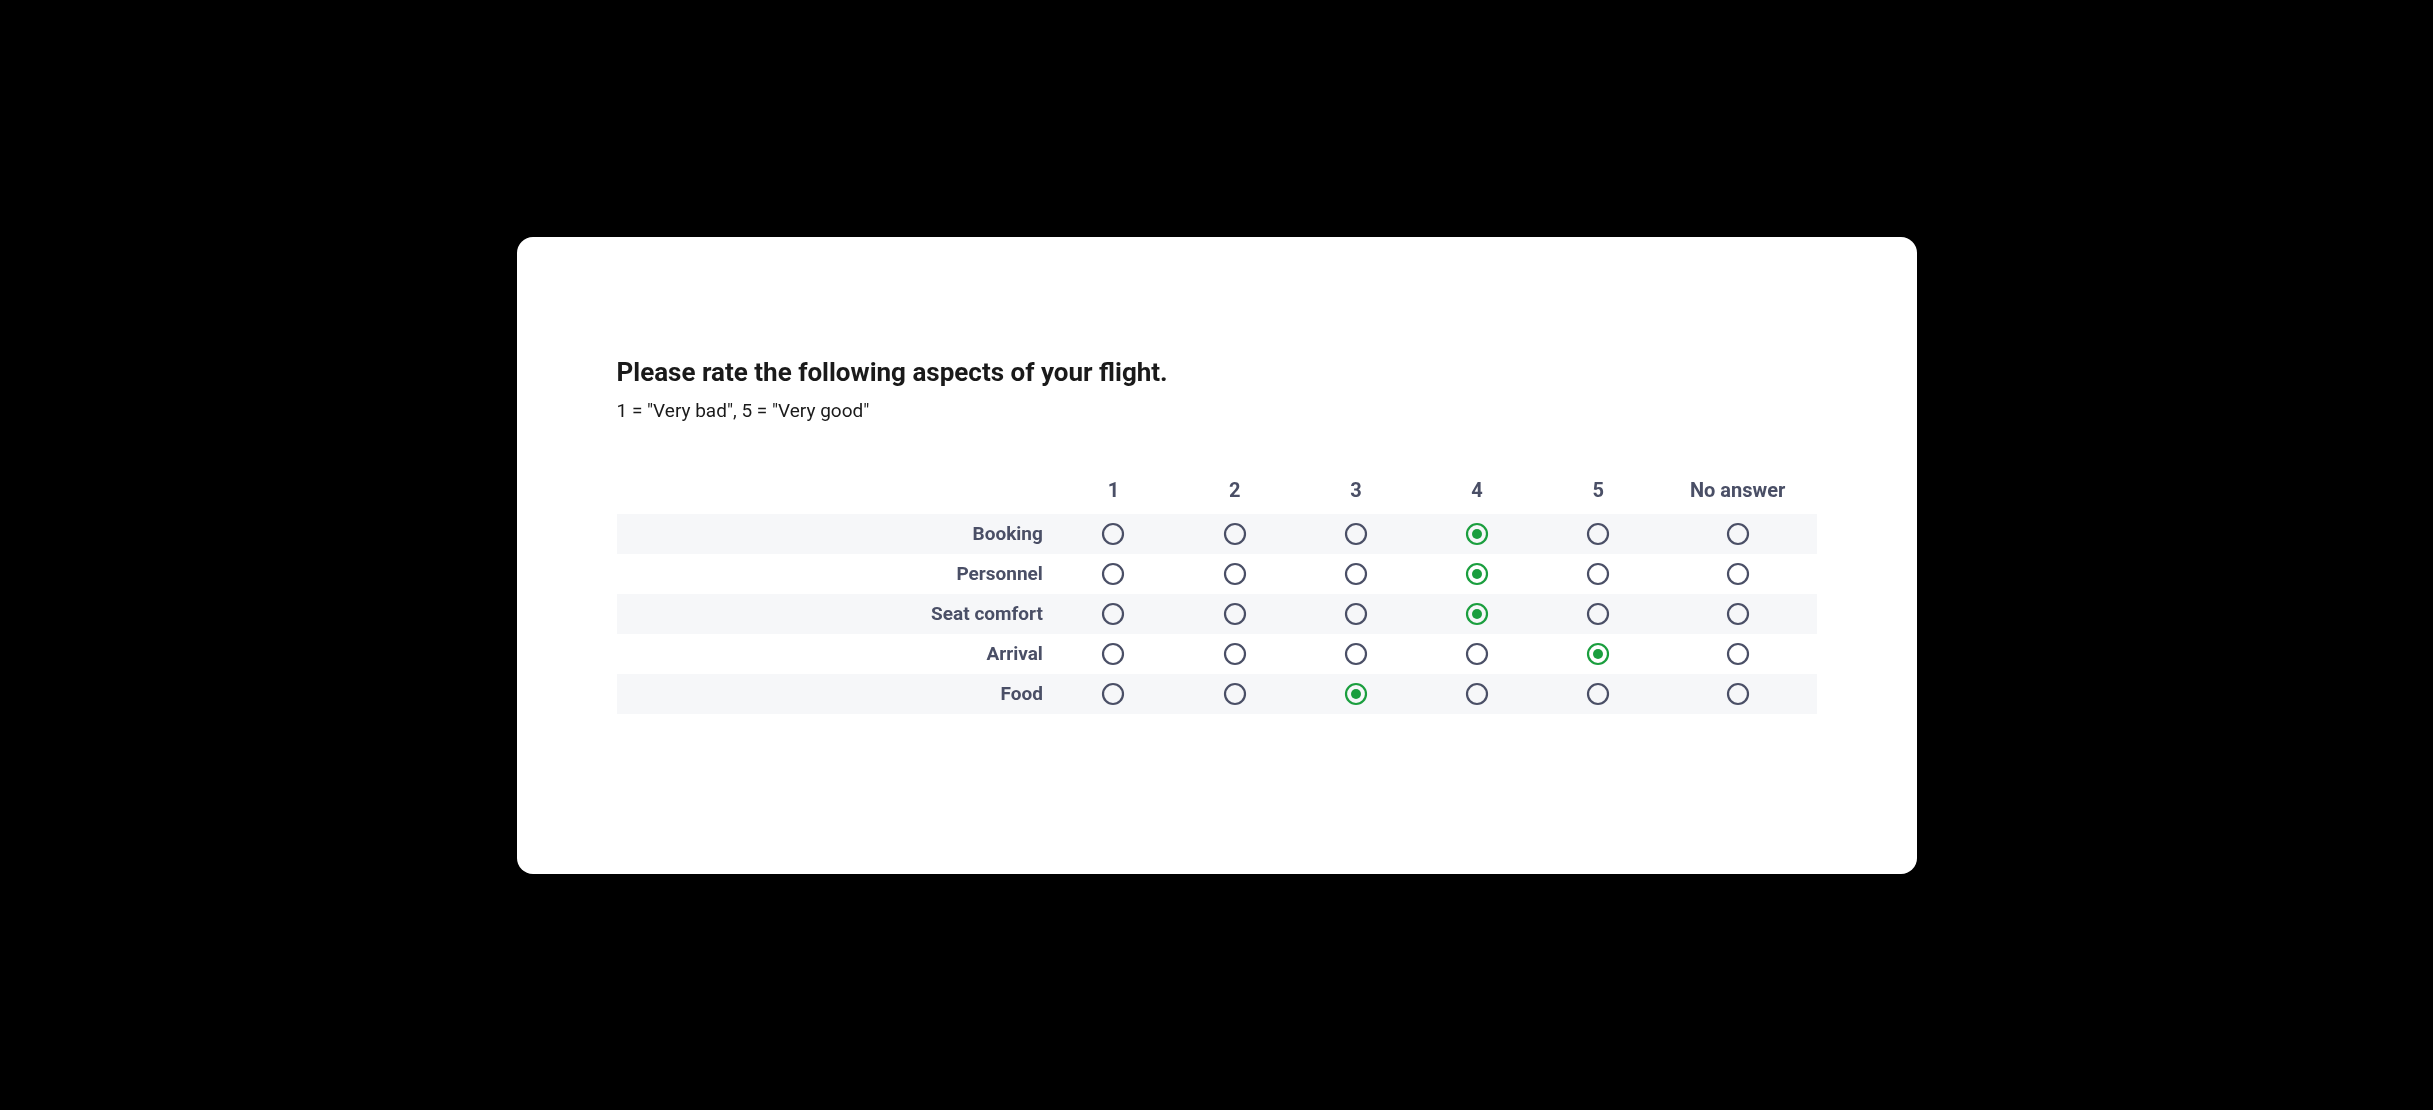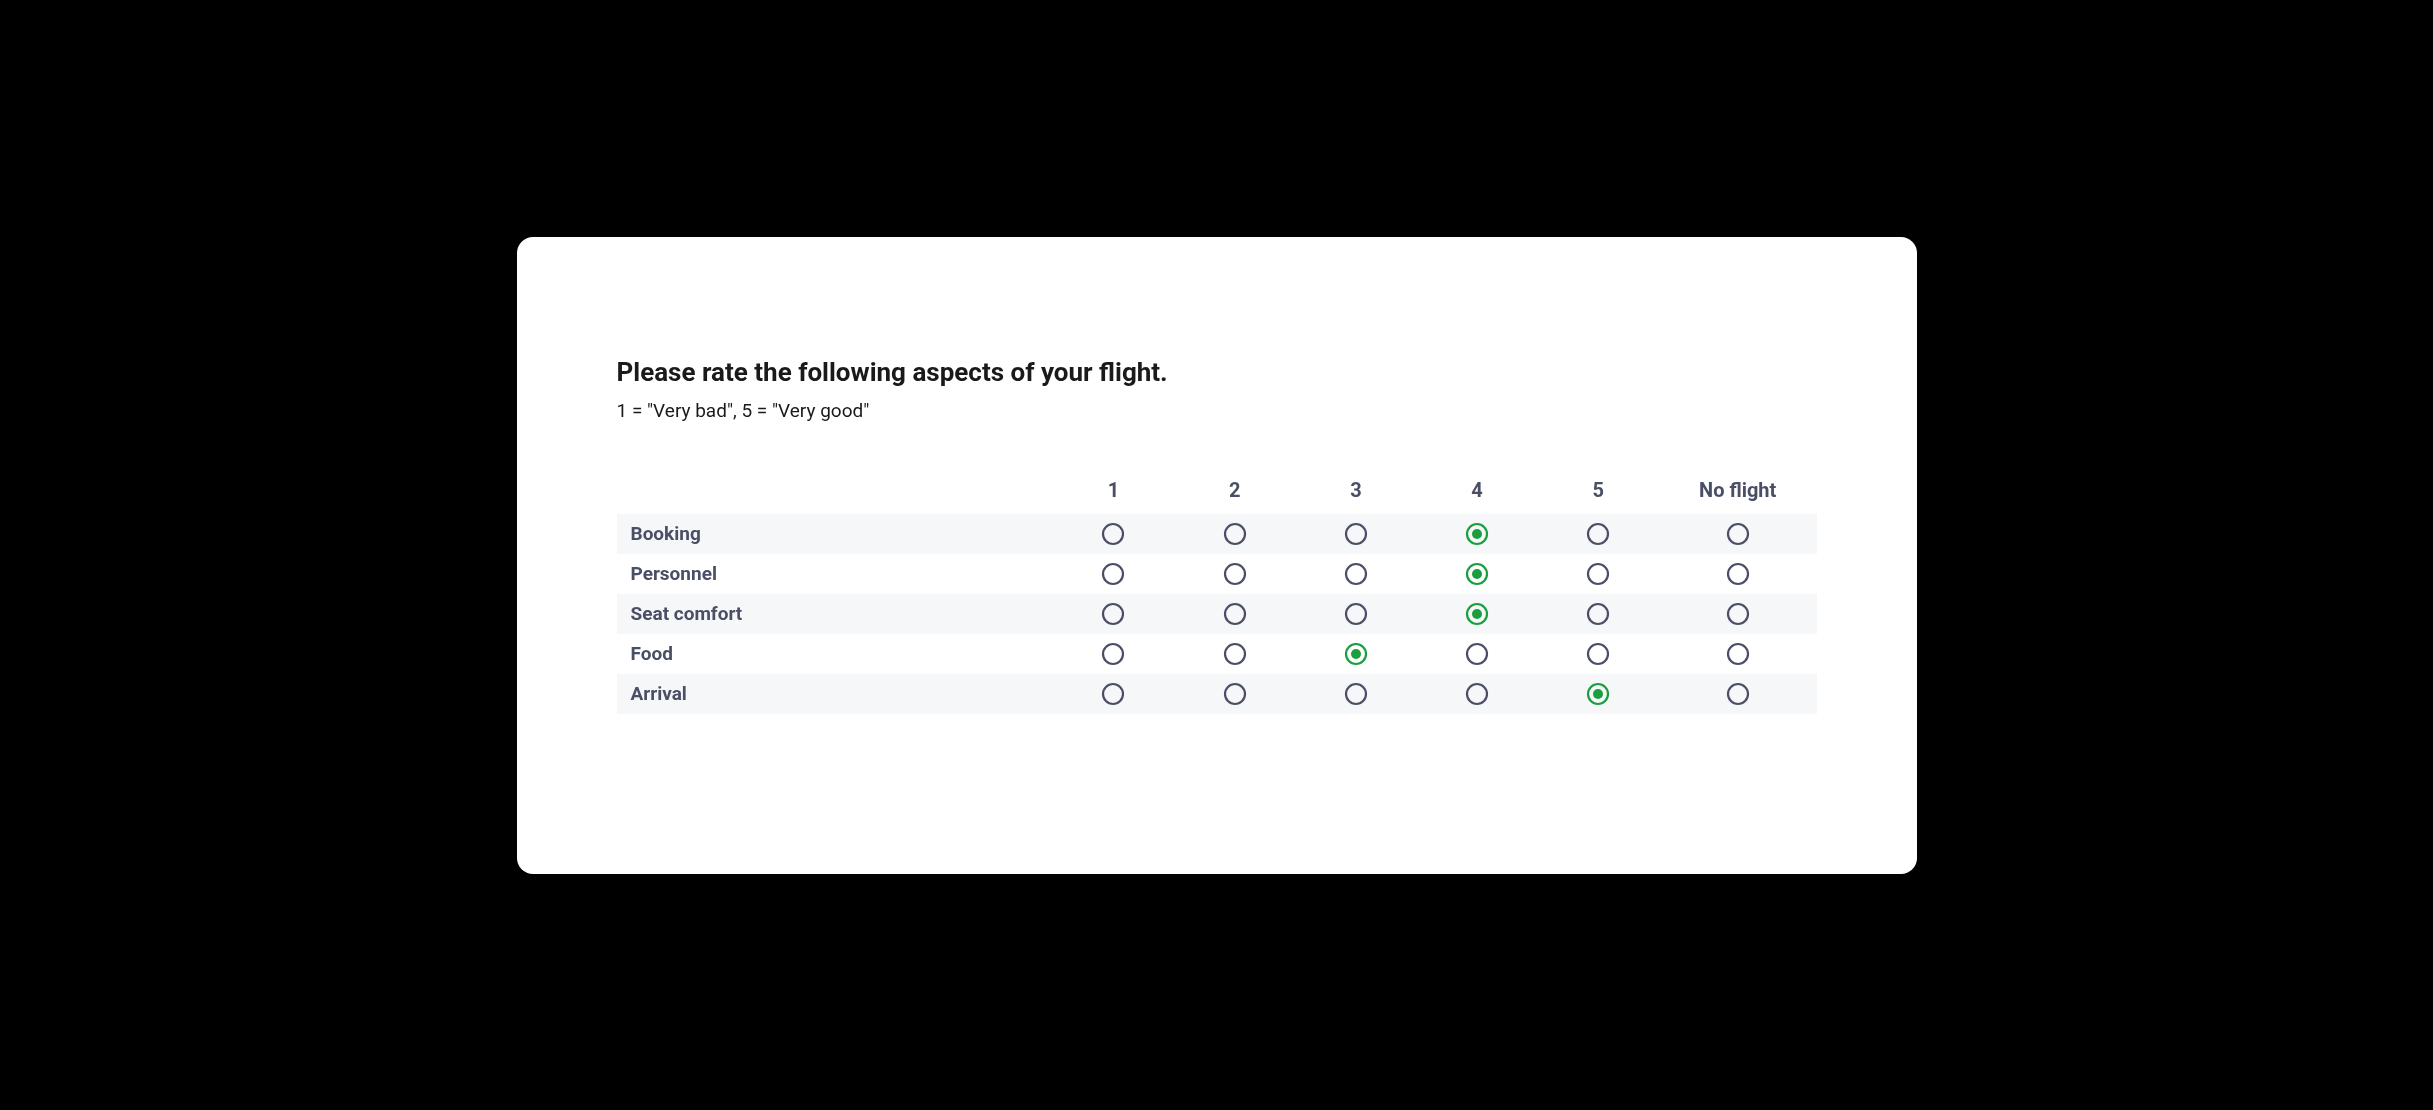--- a/index.html
+++ b/index.html
@@ -49,21 +49,21 @@
     table.matrix th.col-head {
       color: #4a4f66;
       font-weight: 700;
       font-size: 20px;
       padding-bottom: 12px;
     }
     table.matrix th.col-head.first {
       text-align: left;
     }
     table.matrix td.row-label {
-      text-align: left;
+      text-align: right;
       font-weight: 700;
       font-size: 19px;
       color: #4a4f66;
       padding-left: 14px;
       width: 36%;
     }
     table.matrix tbody tr:nth-child(odd) {
       background: #f6f7f9;
     }
     table.matrix tbody tr:nth-child(even) {
@@ -114,21 +114,21 @@
 
   <table class="matrix">
     <thead>
       <tr>
         <th class="col-head first"></th>
         <th class="col-head col-opt">1</th>
         <th class="col-head col-opt">2</th>
         <th class="col-head col-opt">3</th>
         <th class="col-head col-opt">4</th>
         <th class="col-head col-opt">5</th>
-        <th class="col-head col-last">No flight</th>
+        <th class="col-head col-last">No answer</th>
       </tr>
     </thead>
     <tbody>
         <tr>
           <td class="row-label">Booking</td>
           <td class="col-opt"><span class="radio" role="radio" aria-checked="false"><svg viewBox="0 0 24 24">
                 <circle class="outer" cx="12" cy="12" r="10"></circle>
                 <circle class="inner" cx="12" cy="12" r="5"></circle>
               </svg></span></td>
           <td class="col-opt"><span class="radio" role="radio" aria-checked="false"><svg viewBox="0 0 24 24">
@@ -200,65 +200,65 @@
           <td class="col-opt"><span class="radio" role="radio" aria-checked="false"><svg viewBox="0 0 24 24">
                 <circle class="outer" cx="12" cy="12" r="10"></circle>
                 <circle class="inner" cx="12" cy="12" r="5"></circle>
               </svg></span></td>
           <td class="col-last"><span class="radio" role="radio" aria-checked="false"><svg viewBox="0 0 24 24">
                 <circle class="outer" cx="12" cy="12" r="10"></circle>
                 <circle class="inner" cx="12" cy="12" r="5"></circle>
               </svg></span></td>
         </tr>
         <tr>
+          <td class="row-label">Arrival</td>
+          <td class="col-opt"><span class="radio" role="radio" aria-checked="false"><svg viewBox="0 0 24 24">
+                <circle class="outer" cx="12" cy="12" r="10"></circle>
+                <circle class="inner" cx="12" cy="12" r="5"></circle>
+              </svg></span></td>
+          <td class="col-opt"><span class="radio" role="radio" aria-checked="false"><svg viewBox="0 0 24 24">
+                <circle class="outer" cx="12" cy="12" r="10"></circle>
+                <circle class="inner" cx="12" cy="12" r="5"></circle>
+              </svg></span></td>
+          <td class="col-opt"><span class="radio" role="radio" aria-checked="false"><svg viewBox="0 0 24 24">
+                <circle class="outer" cx="12" cy="12" r="10"></circle>
+                <circle class="inner" cx="12" cy="12" r="5"></circle>
+              </svg></span></td>
+          <td class="col-opt"><span class="radio" role="radio" aria-checked="false"><svg viewBox="0 0 24 24">
+                <circle class="outer" cx="12" cy="12" r="10"></circle>
+                <circle class="inner" cx="12" cy="12" r="5"></circle>
+              </svg></span></td>
+          <td class="col-opt"><span class="radio selected" role="radio" aria-checked="true"><svg viewBox="0 0 24 24">
+                <circle class="outer" cx="12" cy="12" r="10"></circle>
+                <circle class="inner" cx="12" cy="12" r="5"></circle>
+              </svg></span></td>
+          <td class="col-last"><span class="radio" role="radio" aria-checked="false"><svg viewBox="0 0 24 24">
+                <circle class="outer" cx="12" cy="12" r="10"></circle>
+                <circle class="inner" cx="12" cy="12" r="5"></circle>
+              </svg></span></td>
+        </tr>
+        <tr>
           <td class="row-label">Food</td>
           <td class="col-opt"><span class="radio" role="radio" aria-checked="false"><svg viewBox="0 0 24 24">
                 <circle class="outer" cx="12" cy="12" r="10"></circle>
                 <circle class="inner" cx="12" cy="12" r="5"></circle>
               </svg></span></td>
           <td class="col-opt"><span class="radio" role="radio" aria-checked="false"><svg viewBox="0 0 24 24">
                 <circle class="outer" cx="12" cy="12" r="10"></circle>
                 <circle class="inner" cx="12" cy="12" r="5"></circle>
               </svg></span></td>
           <td class="col-opt"><span class="radio selected" role="radio" aria-checked="true"><svg viewBox="0 0 24 24">
                 <circle class="outer" cx="12" cy="12" r="10"></circle>
                 <circle class="inner" cx="12" cy="12" r="5"></circle>
               </svg></span></td>
           <td class="col-opt"><span class="radio" role="radio" aria-checked="false"><svg viewBox="0 0 24 24">
                 <circle class="outer" cx="12" cy="12" r="10"></circle>
                 <circle class="inner" cx="12" cy="12" r="5"></circle>
               </svg></span></td>
           <td class="col-opt"><span class="radio" role="radio" aria-checked="false"><svg viewBox="0 0 24 24">
-                <circle class="outer" cx="12" cy="12" r="10"></circle>
-                <circle class="inner" cx="12" cy="12" r="5"></circle>
-              </svg></span></td>
-          <td class="col-last"><span class="radio" role="radio" aria-checked="false"><svg viewBox="0 0 24 24">
-                <circle class="outer" cx="12" cy="12" r="10"></circle>
-                <circle class="inner" cx="12" cy="12" r="5"></circle>
-              </svg></span></td>
-        </tr>
-        <tr>
-          <td class="row-label">Arrival</td>
-          <td class="col-opt"><span class="radio" role="radio" aria-checked="false"><svg viewBox="0 0 24 24">
-                <circle class="outer" cx="12" cy="12" r="10"></circle>
-                <circle class="inner" cx="12" cy="12" r="5"></circle>
-              </svg></span></td>
-          <td class="col-opt"><span class="radio" role="radio" aria-checked="false"><svg viewBox="0 0 24 24">
-                <circle class="outer" cx="12" cy="12" r="10"></circle>
-                <circle class="inner" cx="12" cy="12" r="5"></circle>
-              </svg></span></td>
-          <td class="col-opt"><span class="radio" role="radio" aria-checked="false"><svg viewBox="0 0 24 24">
-                <circle class="outer" cx="12" cy="12" r="10"></circle>
-                <circle class="inner" cx="12" cy="12" r="5"></circle>
-              </svg></span></td>
-          <td class="col-opt"><span class="radio" role="radio" aria-checked="false"><svg viewBox="0 0 24 24">
-                <circle class="outer" cx="12" cy="12" r="10"></circle>
-                <circle class="inner" cx="12" cy="12" r="5"></circle>
-              </svg></span></td>
-          <td class="col-opt"><span class="radio selected" role="radio" aria-checked="true"><svg viewBox="0 0 24 24">
                 <circle class="outer" cx="12" cy="12" r="10"></circle>
                 <circle class="inner" cx="12" cy="12" r="5"></circle>
               </svg></span></td>
           <td class="col-last"><span class="radio" role="radio" aria-checked="false"><svg viewBox="0 0 24 24">
                 <circle class="outer" cx="12" cy="12" r="10"></circle>
                 <circle class="inner" cx="12" cy="12" r="5"></circle>
               </svg></span></td>
         </tr>
       </tbody>
   </table>

